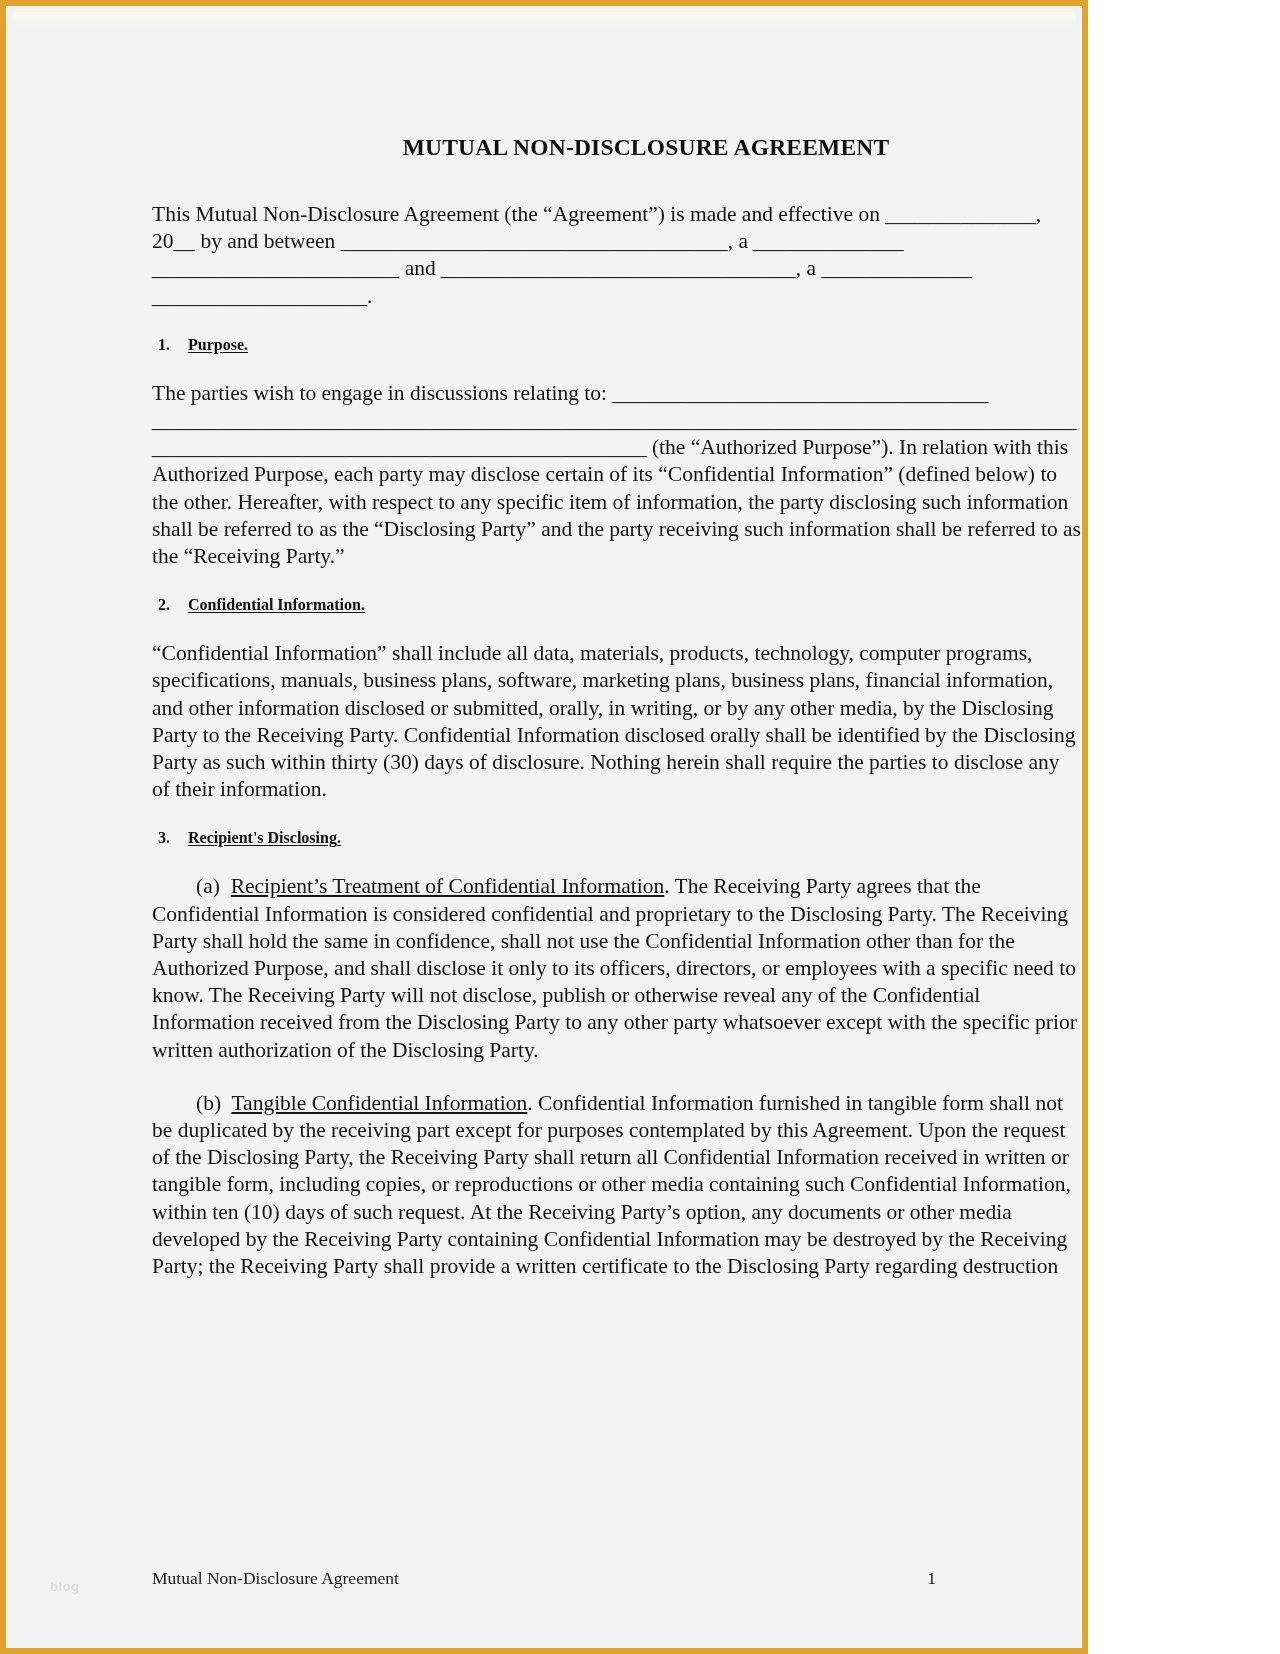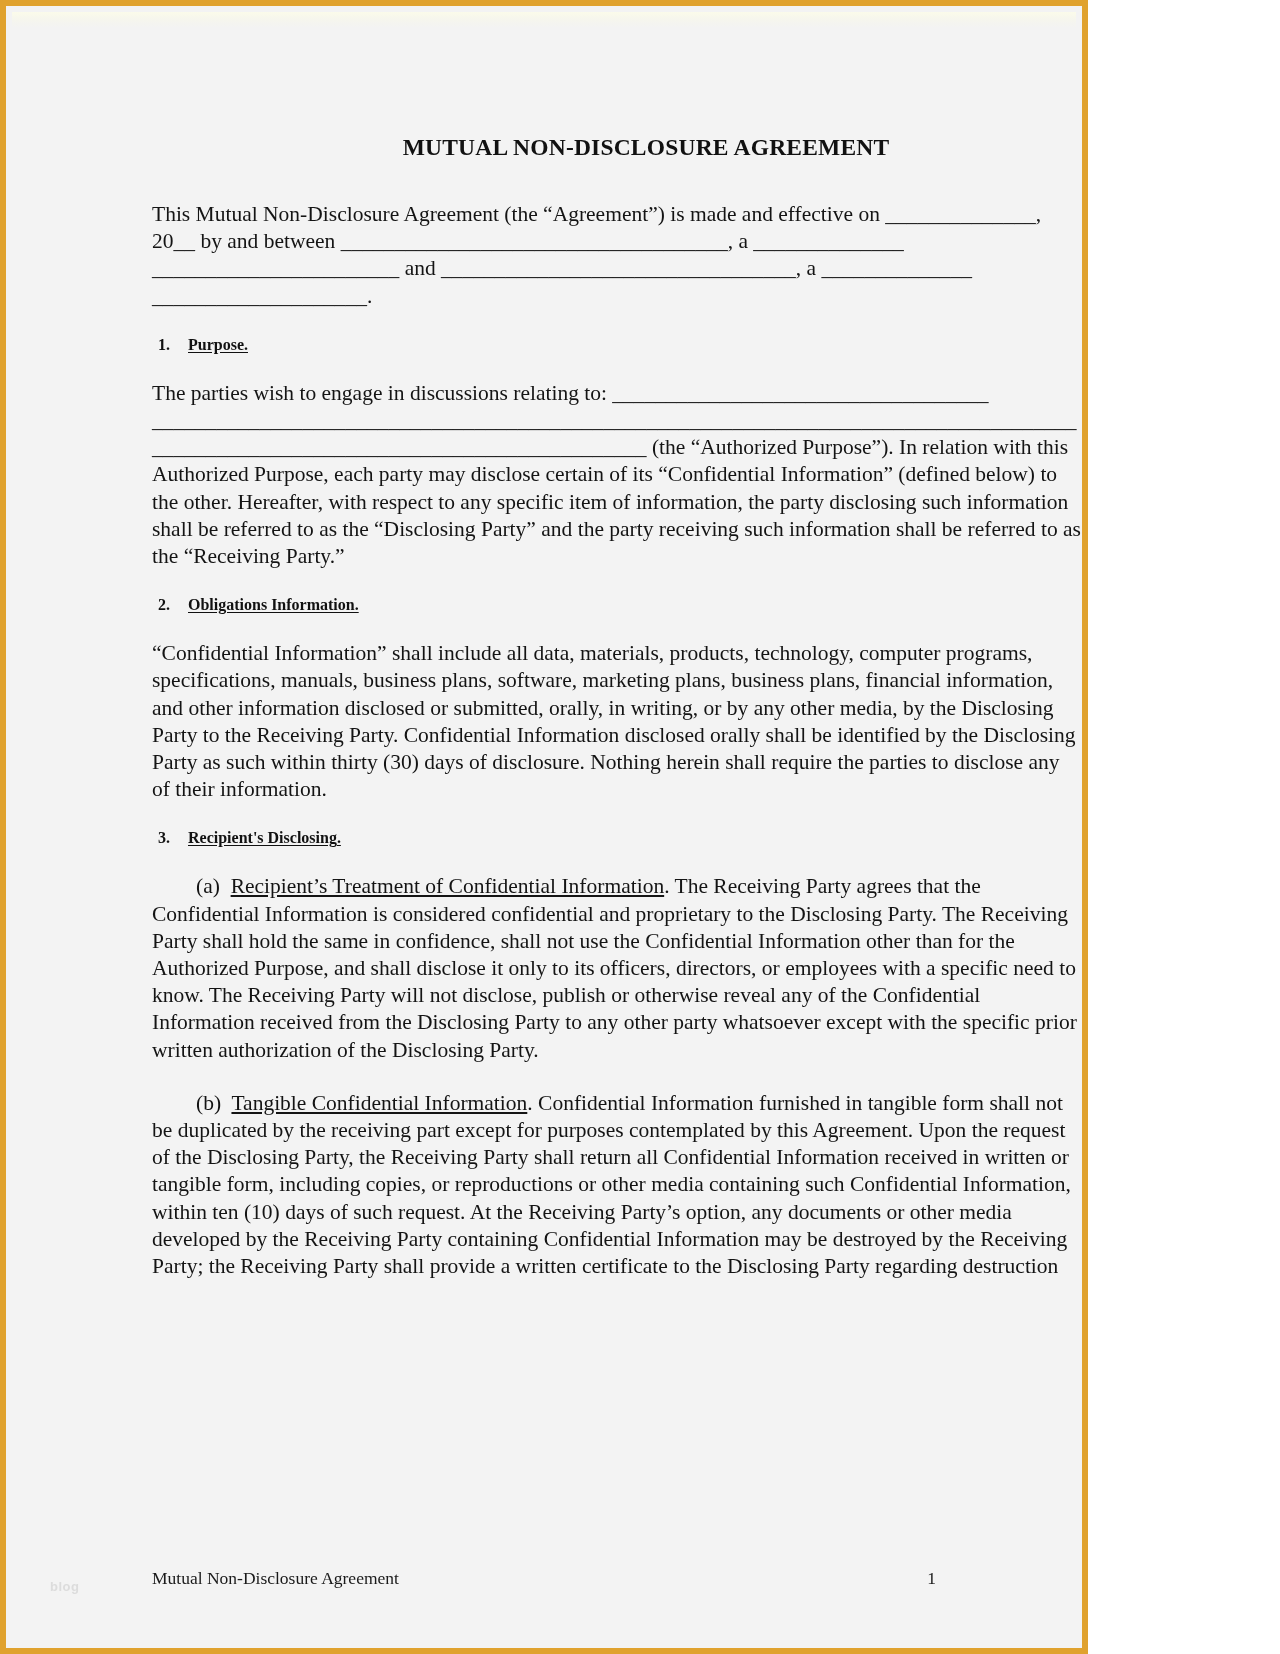--- a/index.html
+++ b/index.html
@@ -130,21 +130,21 @@
       <p class="body-text para-intro">This Mutual Non-Disclosure Agreement (the “Agreement”) is made and effective on ______________, 20__ by and between ____________________________________, a ______________ _______________________ and _________________________________, a ______________ ____________________.</p>
 
       <h2 class="section-heading">
         <span class="num">1.</span>
         <span class="ttl">Purpose.</span>
       </h2>
       <p class="body-text">The parties wish to engage in discussions relating to: ___________________________________ ______________________________________________________________________________________ ______________________________________________ (the “Authorized Purpose”). In relation with this Authorized Purpose, each party may disclose certain of its “Confidential Information” (defined below) to the other. Hereafter, with respect to any specific item of information, the party disclosing such information shall be referred to as the “Disclosing Party” and the party receiving such information shall be referred to as the “Receiving Party.”</p>
 
       <h2 class="section-heading">
         <span class="num">2.</span>
-        <span class="ttl">Obligations Information.</span>
+        <span class="ttl">Confidential Information.</span>
       </h2>
       <p class="body-text">“Confidential Information” shall include all data, materials, products, technology, computer programs, specifications, manuals, business plans, software, marketing plans, business plans, financial information, and other information disclosed or submitted, orally, in writing, or by any other media, by the Disclosing Party to the Receiving Party.  Confidential Information disclosed orally shall be identified by the Disclosing Party as such within thirty (30) days of disclosure. Nothing herein shall require the parties to disclose any of their information.</p>
 
       <h2 class="section-heading">
         <span class="num">3.</span>
         <span class="ttl">Recipient's Disclosing.</span>
       </h2>
 
       <p class="body-text subsec gap-sm">
         <span>(a)</span><span>&nbsp; </span><span class="lead">Recipient’s Treatment of Confidential Information</span><span>.  The Receiving Party agrees that the Confidential Information is considered confidential and proprietary to the Disclosing Party. The Receiving Party shall hold the same in confidence, shall not use the Confidential Information other than for the Authorized Purpose, and shall disclose it only to its officers, directors, or employees with a specific need to know. The Receiving Party will not disclose, publish or otherwise reveal any of the Confidential Information received from the Disclosing Party to any other party whatsoever except with the specific prior written authorization of the Disclosing Party.</span>

